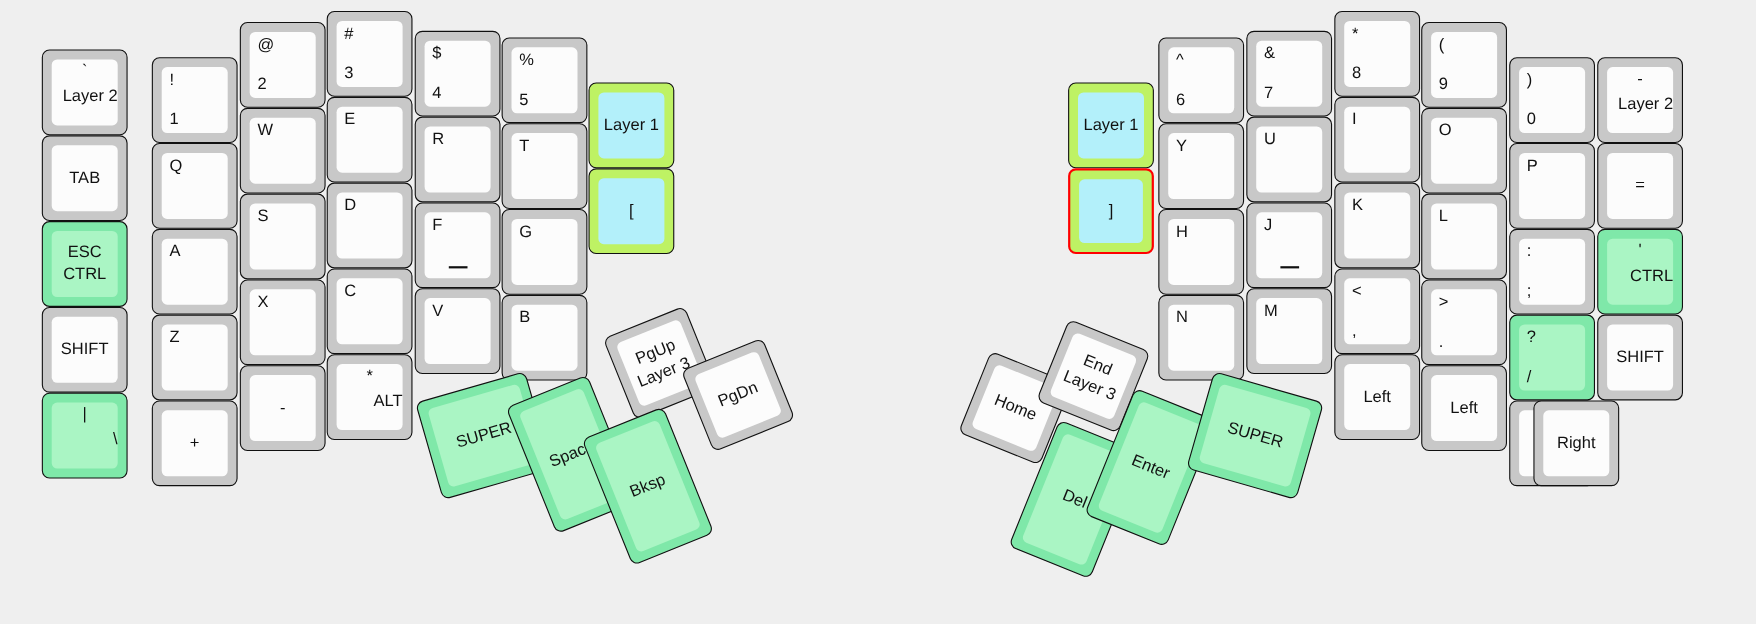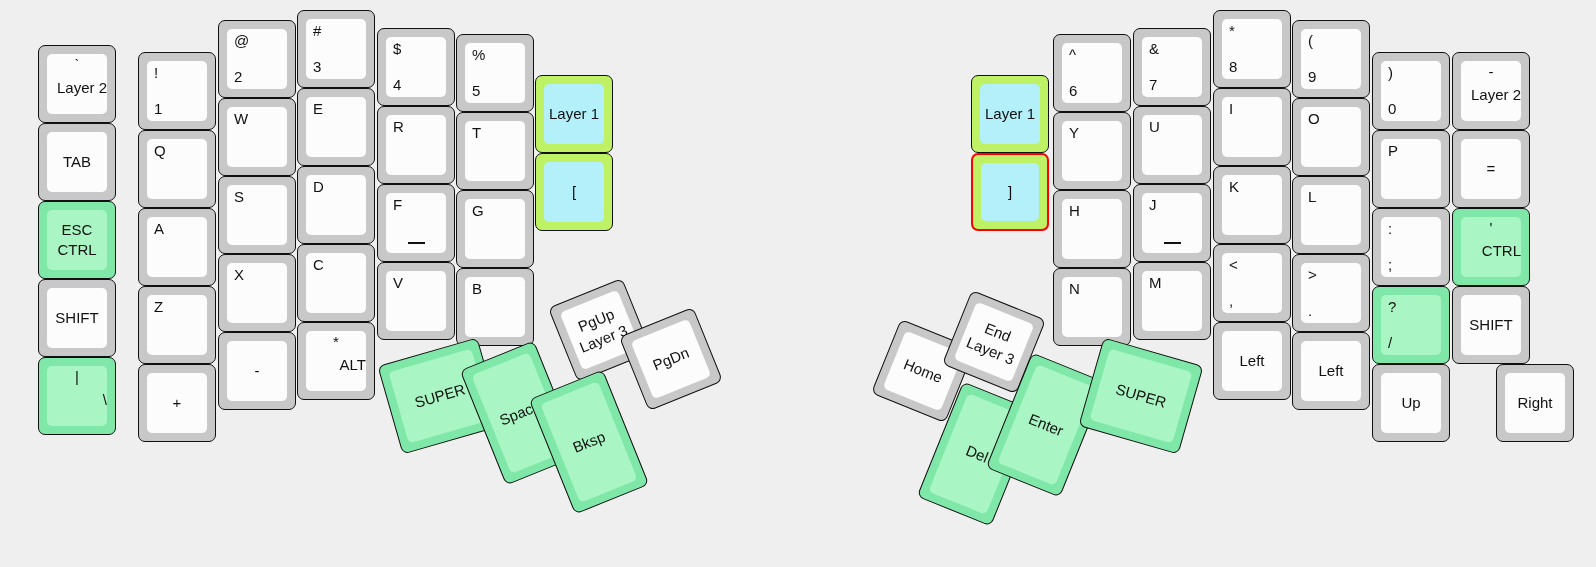--- a/index.html
+++ b/index.html
@@ -443,21 +443,21 @@
           <div class="cap">
             <div class="lg tc">'</div>
             <div class="lg lc">CTRL</div>
           </div>
         </div>
         <div class="key" style="left: 1452px; top: 286px; width: 78px; height: 78px;">
           <div class="cap">
             <div class="lg c">SHIFT</div>
           </div>
         </div>
-        <div class="key" style="left: 1496px; top: 364px; width: 78px; height: 78px;">
+        <div class="key" style="left: 1394px; top: 364px; width: 78px; height: 78px;">
           <div class="cap">
             <div class="lg c">Right</div>
           </div>
         </div>
       </div>
       <div style="position: absolute; left: 0px; top: 0px;">
         <div class="key rot" style="left: 883px; top: 331px; width: 80px; height: 80px; transform: rotate(22deg);">
           <div class="cap">
             <div class="lg c">Home</div>
           </div>

